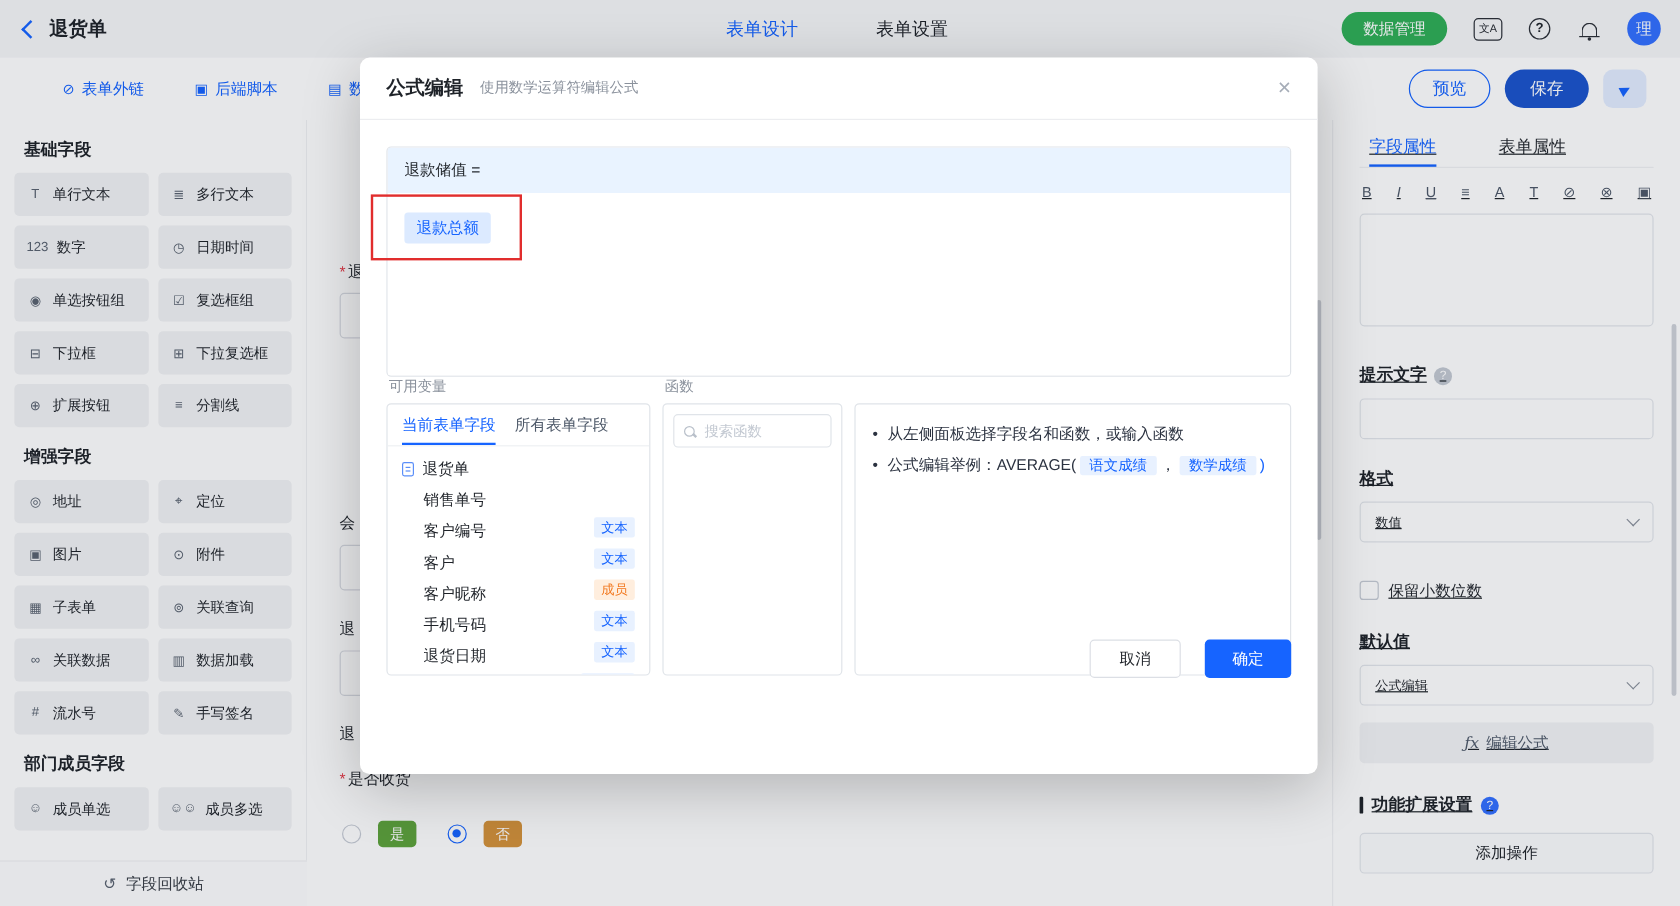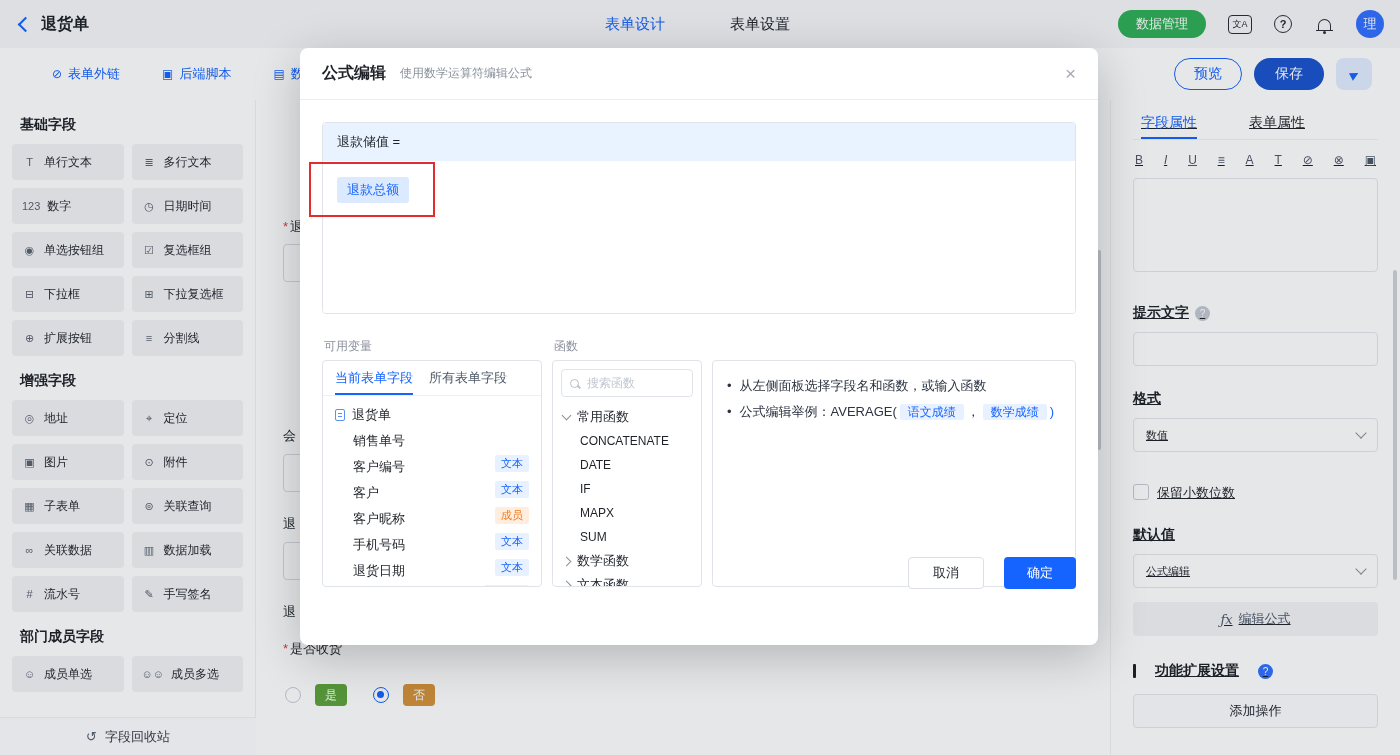--- a/index.html
+++ b/index.html
@@ -76,38 +76,38 @@
   .row-hint{margin-top:32px;}
   .qmark{width:15px;height:15px;border-radius:50%;background:#c3c9d2;color:#fff;font-size:10px;display:flex;align-items:center;justify-content:center;font-weight:400;cursor:pointer;}
   .qmark.blue{background:#3370ff;}
   .pinput{height:34px;border:1px solid #e3e6eb;border-radius:4px;margin-top:10px;cursor:text;box-sizing:border-box;}
   .pselect{height:34px;border:1px solid #e3e6eb;border-radius:4px;margin-top:10px;display:flex;align-items:center;justify-content:space-between;padding:0 12px;font-size:11px;box-sizing:border-box;cursor:pointer;}
   .chev{width:7px;height:7px;border-right:1.5px solid #8a919c;border-bottom:1.5px solid #8a919c;transform:rotate(45deg);margin-top:-4px;}
   .pcheck{display:flex;align-items:flex-start;gap:8px;font-size:13px;margin-top:32px;font-weight:400;cursor:pointer;}
   .cbox{width:16px;height:16px;border:1.5px solid #c6cbd4;border-radius:3px;box-sizing:border-box;background:#fff;}
   .fxbtn{width:100%;height:34px;background:#f2f3f5;border:none;border-radius:4px;margin-top:14px;color:#4e5969;font-size:13px;display:flex;align-items:center;justify-content:center;gap:6px;}
   .fxbtn i{font-style:italic;font-family:"DejaVu Serif","Liberation Serif",serif;}
-  .ext-head{display:flex;align-items:center;gap:19px;margin-top:26px;font-size:14px;font-weight:700;}
+  .ext-head{display:flex;align-items:center;gap:7px;margin-top:26px;font-size:14px;font-weight:700;}
   .ext-head .bar{width:3px;height:14px;background:#1f2329;border-radius:1px;}
   .addbtn{width:100%;height:34px;background:#fbfcfd;border:1px solid #e3e6eb;border-radius:4px;margin-top:14px;font-size:13px;color:#1f2329;}
   .panel-scrollbar{position:absolute;right:3px;top:170px;width:4px;height:310px;background:#ced2d9;border-radius:2px;cursor:pointer;}
 
   
   .mask{position:absolute;inset:0;background:rgba(13,22,36,0.10);z-index:40;}
   .modal{position:absolute;left:300px;top:48px;width:798px;height:597px;background:#fff;border-radius:8px;box-shadow:0 12px 48px rgba(0,0,0,0.22);z-index:50;box-sizing:border-box;}
   .mhead{height:52px;border-bottom:1px solid #ecedf0;display:flex;align-items:center;padding:0 22px;box-sizing:border-box;}
   .mtitle{font-size:16px;font-weight:700;}
   .msub{font-size:12px;color:#8a919c;margin-left:14px;}
   .mclose{margin-left:auto;font-size:19px;color:#a6adb8;cursor:pointer;line-height:1;}
   .mbody{position:relative;padding:22px;}
   .fbox{height:190px;border:1px solid #e0e4e9;border-radius:4px;overflow:hidden;cursor:text;}
   .fstrip{height:38px;background:#e9f3ff;display:flex;align-items:center;padding:0 14px;font-size:13px;}
   .farea{position:relative;height:152px;background:#fff;}
   .fchip{position:absolute;left:14px;top:16px;background:#dceaff;color:#1664ff;font-size:13px;padding:4px 10px;border-radius:3px;cursor:pointer;}
-  .labels{position:relative;height:18px;margin-top:24px;font-size:12px;color:#8a919c;}
+  .labels{position:relative;height:18px;margin-top:0;font-size:12px;color:#8a919c;}
   .l1{position:absolute;left:2px;} .l2{position:absolute;left:232px;}
   .panels{position:relative;height:227px;margin-top:4px;}
   .vpanel{position:absolute;left:0;top:0;width:220px;height:227px;border:1px solid #e0e4e9;border-radius:4px;box-sizing:border-box;overflow:hidden;}
   .vtabs{height:34px;border-bottom:1px solid #eef0f3;display:flex;align-items:stretch;gap:16px;padding:0 12px;font-size:13px;}
   .vtab{color:#4e5969;display:flex;align-items:center;cursor:pointer;}
   .vtab.active{color:#1664ff;font-weight:500;box-shadow:inset 0 -2px 0 #1664ff;}
   .vtree{padding:6px 0;}
   .vroot{height:26px;display:flex;align-items:center;gap:7px;padding-left:12px;font-size:13px;cursor:pointer;}
   .doc{width:10px;height:12px;border:1.2px solid #5b8ff9;border-radius:2px;position:relative;box-sizing:border-box;}
   .doc::after{content:"";position:absolute;left:1.5px;top:3px;width:4.5px;height:1.2px;background:#5b8ff9;box-shadow:0 3px 0 #5b8ff9;}
@@ -446,42 +446,20 @@
                   <span class="vtag" data-name="variable-type-tag" data-type="timestamp">时间戳</span>
                 </div>
               </div>
           </div>
         </div>
         <div class="fpanel" data-name="functions-panel">
           <div class="fsearch" data-name="function-search">
             <span class="mag" data-name="search-icon"></span>
             <input data-name="search-input" placeholder="搜索函数" style="">
           </div>
-          <div data-name="functions-tree">
-            <div class="fgroup" data-name="func-group-common">
-              <i class="tri down" data-name="chevron-down-icon"></i>
-              <span data-name="func-group-label">常用函数</span>
-            </div>
-            <div data-name="function-items">
-
-            <div class="fitem2" data-name="function-item">CONCATENATE</div>
-                <div class="fitem2" data-name="function-item">DATE</div>
-                <div class="fitem2" data-name="function-item">IF</div>
-                <div class="fitem2" data-name="function-item">MAPX</div>
-                <div class="fitem2" data-name="function-item">SUM</div>
-              </div>
-            <div class="fgroup" data-name="func-group-math">
-              <i class="tri" data-name="chevron-right-icon"></i>
-              <span data-name="func-group-label">数学函数</span>
-            </div>
-            <div class="fgroup" data-name="func-group-text">
-              <i class="tri" data-name="chevron-right-icon"></i>
-              <span data-name="func-group-label">文本函数</span>
-            </div>
-          </div>
         </div>
         <div class="tpanel" data-name="tips-panel">
           <div class="tip" data-name="tip-line-1">
             <span data-name="bullet">•</span>
             <span data-name="tip-text">从左侧面板选择字段名和函数，或输入函数</span>
           </div>
           <div class="tip" data-name="tip-line-2">
             <span data-name="bullet">•</span>
             <span data-name="tip-example"><span>公式编辑举例：AVERAGE(</span><span class="tchip" data-name="example-field-chip">语文成绩</span><span>，</span><span class="tchip" data-name="example-field-chip">数学成绩</span><span class="bluep">)</span></span>
           </div>

